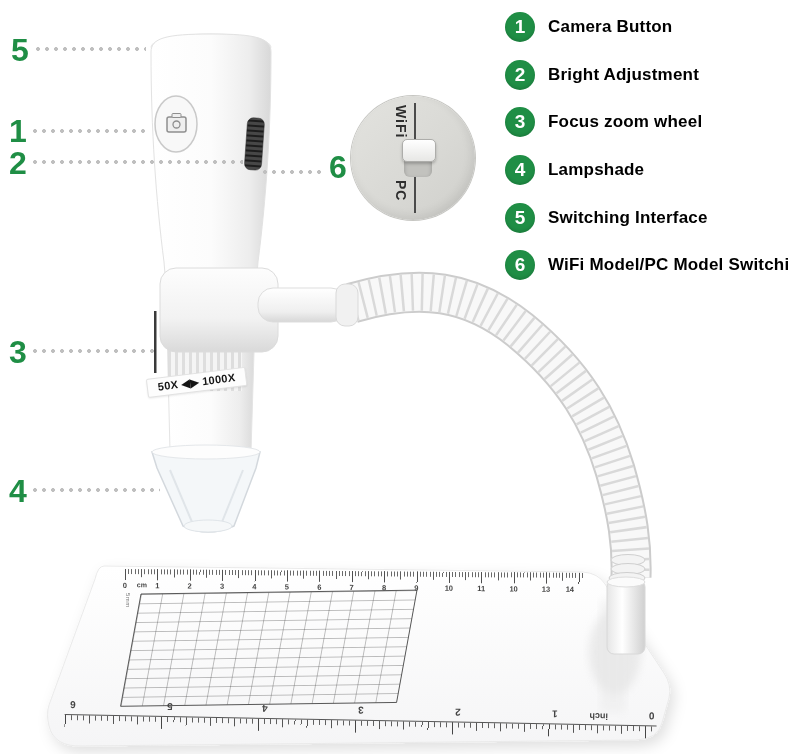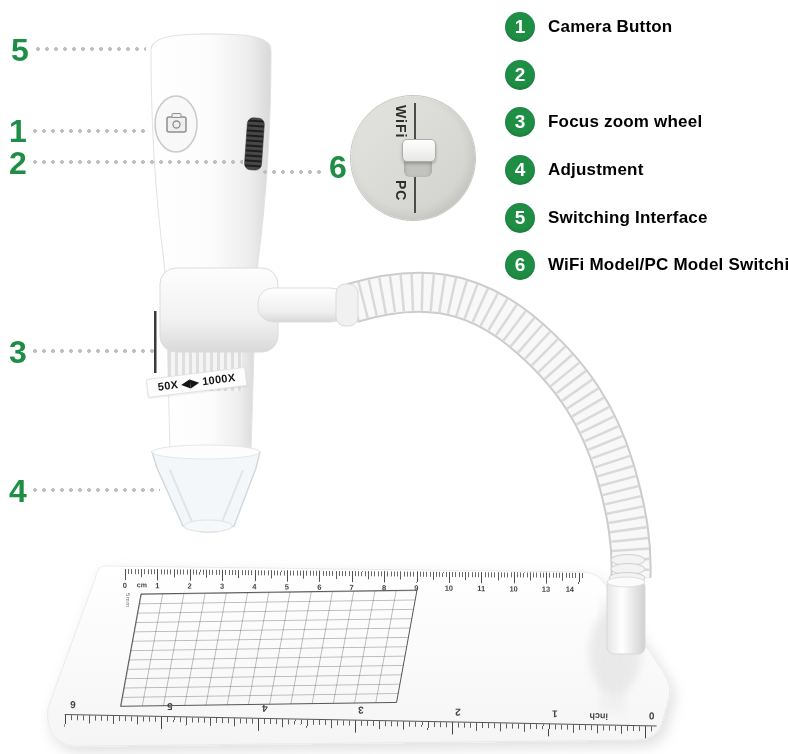--- a/index.html
+++ b/index.html
@@ -204,28 +204,29 @@
   <div class="dots" style="left:33px;top:349px;width:124px"></div>
   <div class="dots" style="left:33px;top:488px;width:127px"></div>
   <div class="dots" style="left:263px;top:170px;width:62px"></div>
 
   <div class="legend-row" style="top:12px">
     <span class="badge">1</span>
     <span class="legend-label">Camera Button</span>
   </div>
   <div class="legend-row" style="top:60px">
     <span class="badge">2</span>
+    <span class="legend-label">Bright Adjustment</span>
   </div>
   <div class="legend-row" style="top:107px">
     <span class="badge">3</span>
     <span class="legend-label">Focus zoom wheel</span>
   </div>
   <div class="legend-row" style="top:155px">
     <span class="badge">4</span>
-    <span class="legend-label">Adjustment</span>
+    <span class="legend-label">Lampshade</span>
   </div>
   <div class="legend-row" style="top:203px">
     <span class="badge">5</span>
     <span class="legend-label">Switching Interface</span>
   </div>
   <div class="legend-row" style="top:250px">
     <span class="badge">6</span>
     <span class="legend-label">WiFi Model/PC Model Switching</span>
   </div>
 

